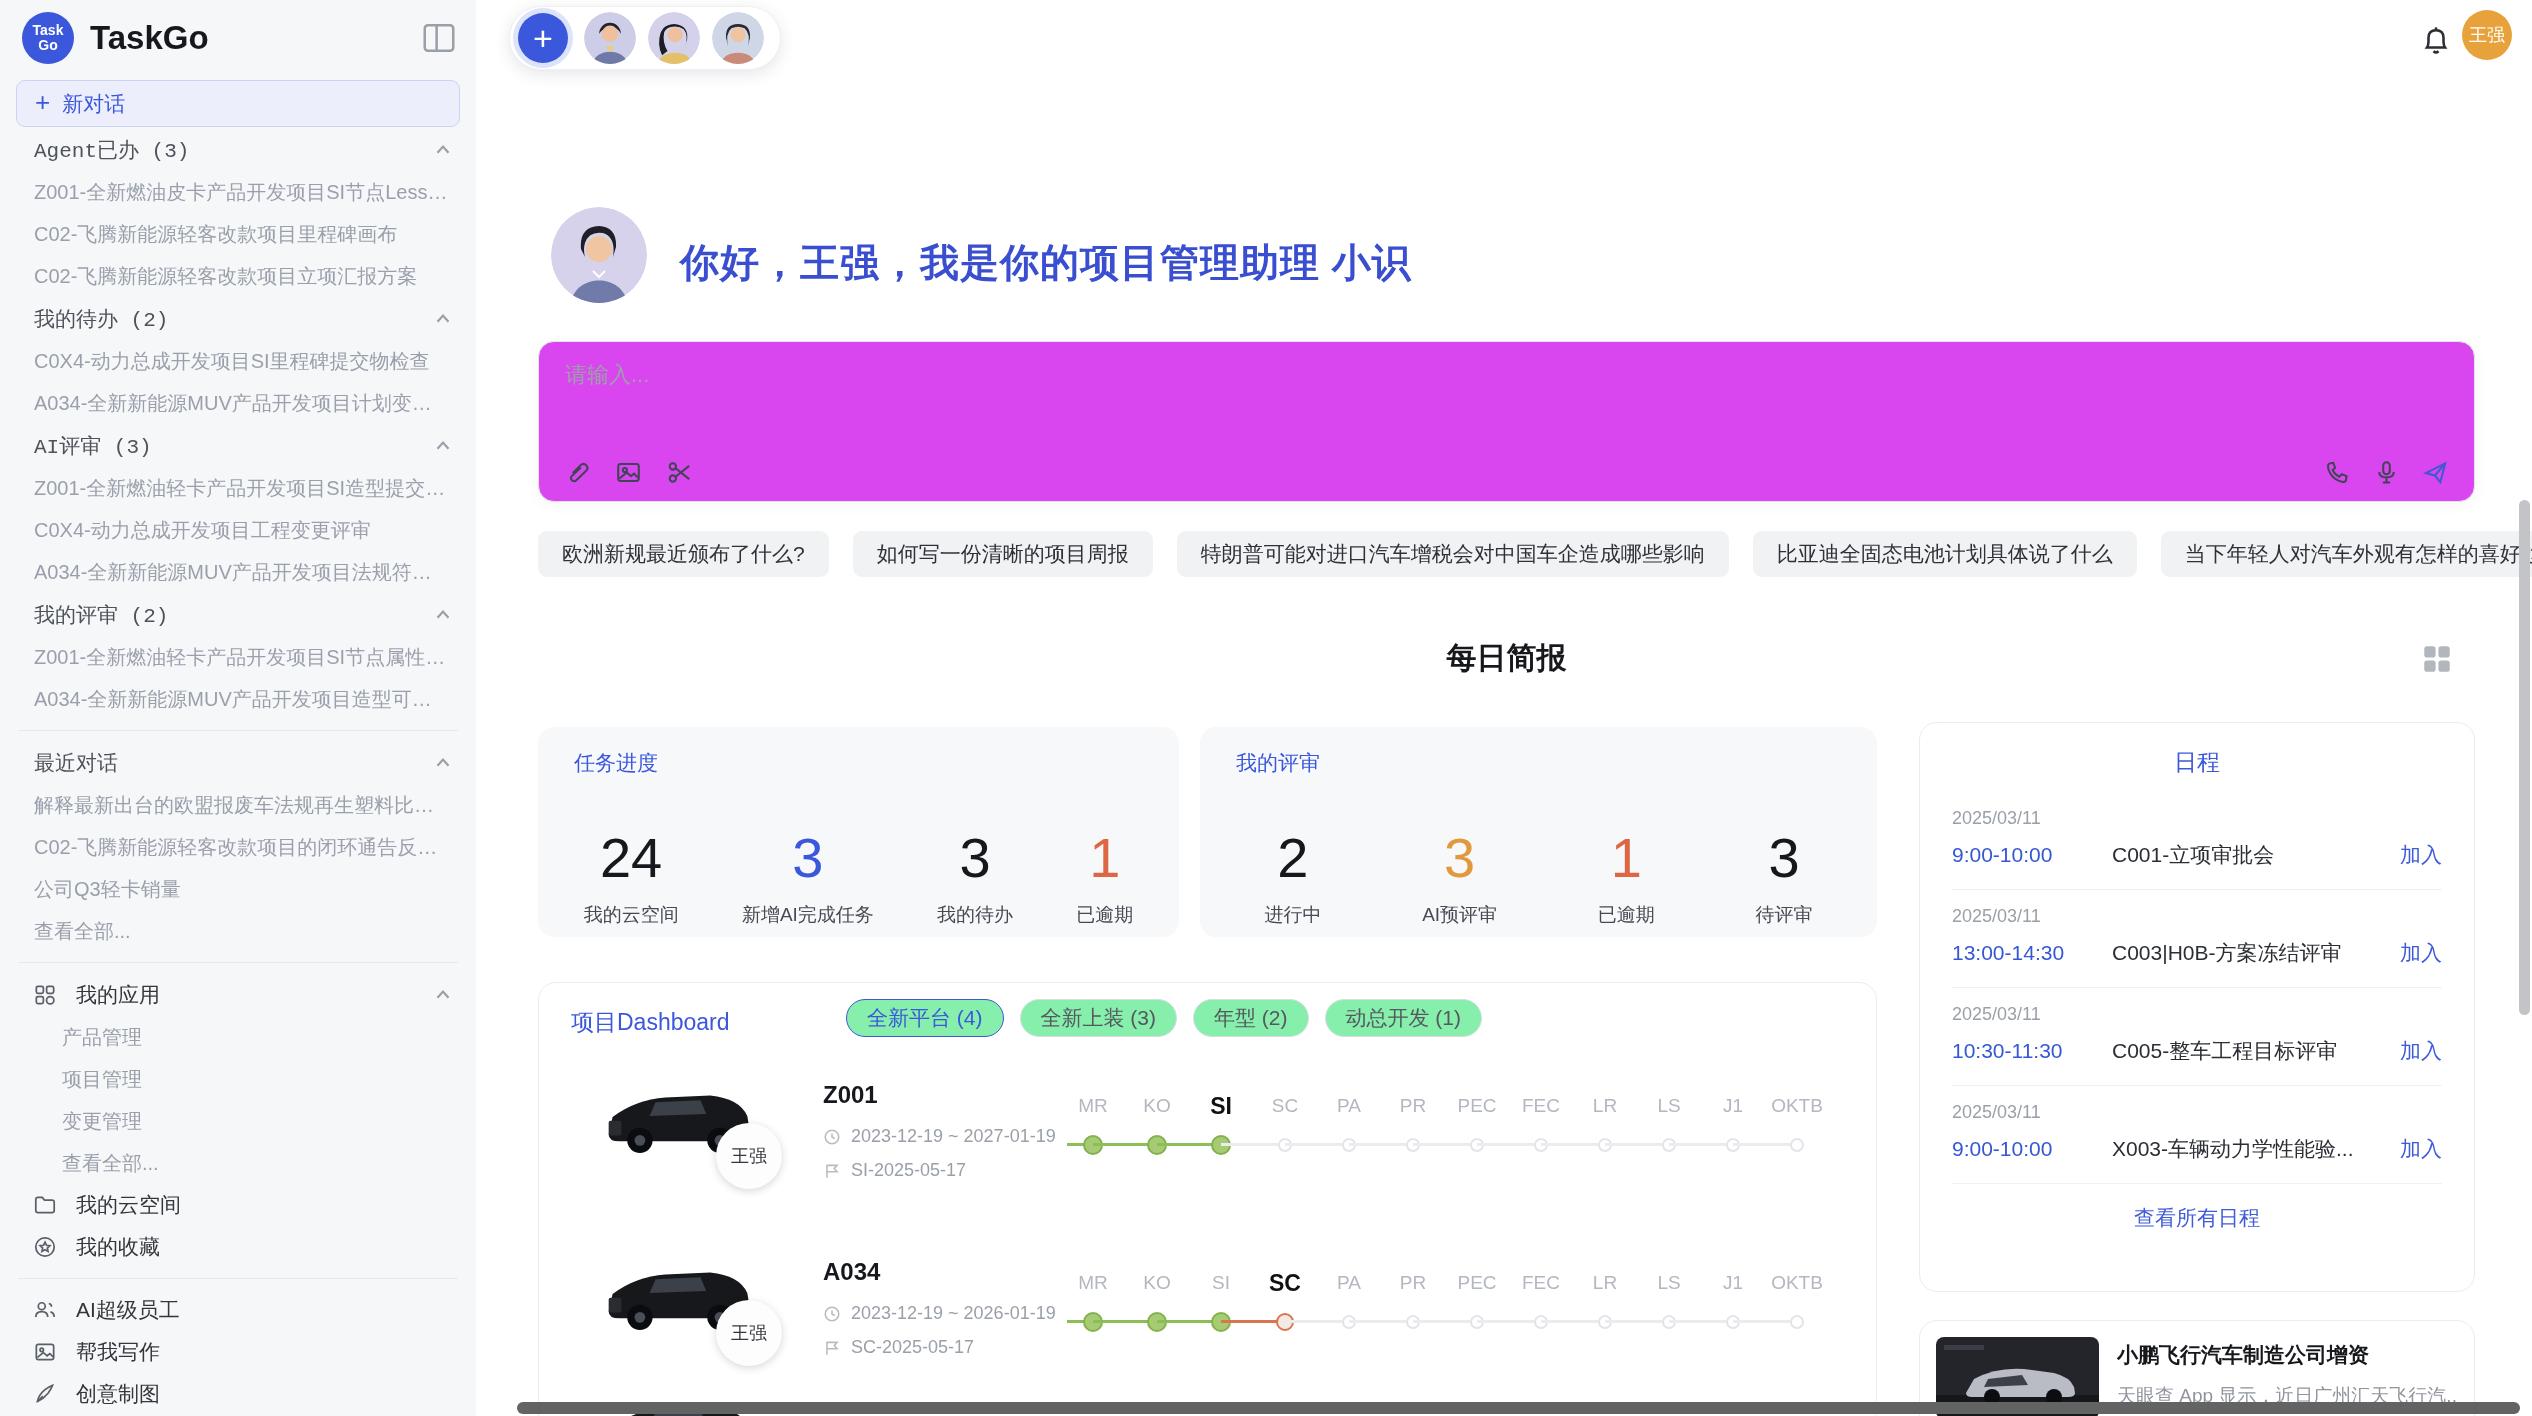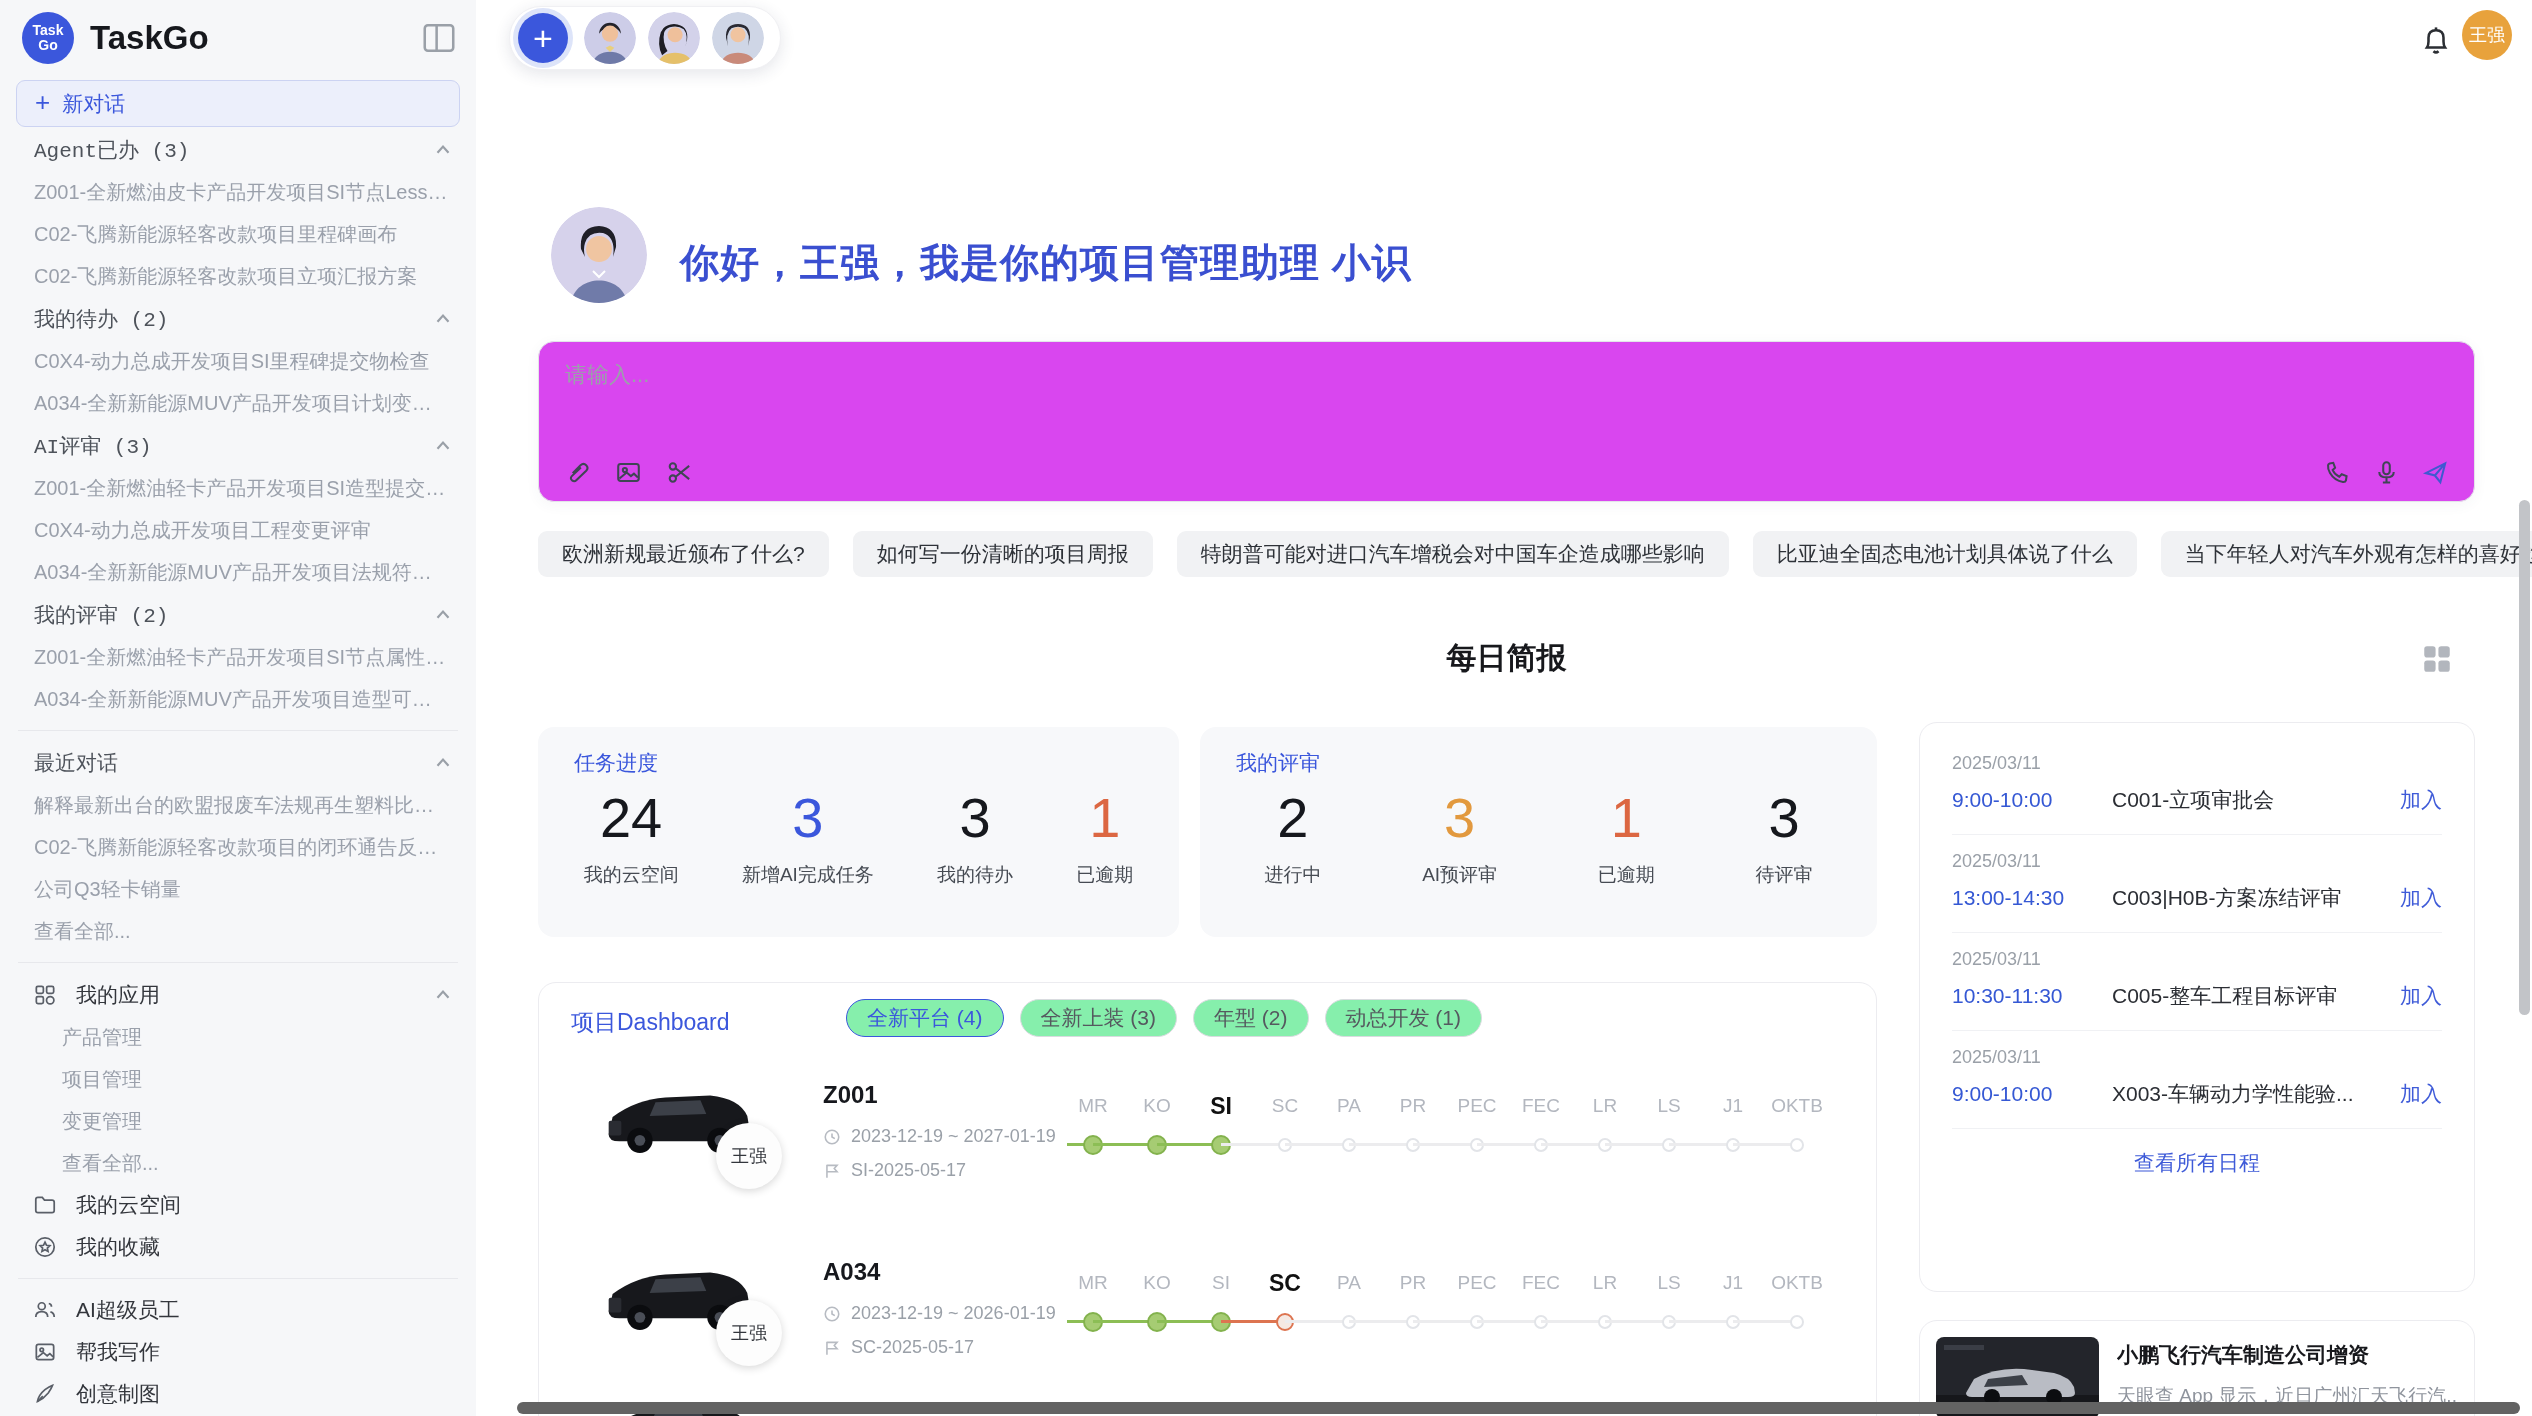--- a/index.html
+++ b/index.html
@@ -87,21 +87,21 @@
 
   
   .stat-card { position: absolute; top: 727px; height: 210px; background: #f7f8fa;
     border-radius: 16px; }
   .stat-card.c1 { left: 538px; width: 641px; }
   .stat-card.c2 { left: 1200px; width: 677px; }
   .stat-title { position: absolute; left: 36px; top: 22px; font-size: 21px; color: #3b57dc; }
   .stat-items { position: absolute; left: 0; right: 0; top: 58px; display: flex;
     justify-content: space-around; padding: 0 14px; }
   .stat { text-align: center; }
-  .stat .num { font-size: 56px; font-weight: 500; color: #16181d; }
+  .stat .num { font-size: 56px; font-weight: 500; color: #16181d; margin-top: 40px; }
   .stat .num.blue { color: #3b57dc; }
   .stat .num.orange { color: #e2993e; }
   .stat .num.red { color: #dc6742; }
   .stat .slabel { margin-top: 12px; font-size: 19px; color: #464b53; }
 
   
   .dash-card { position: absolute; left: 538px; top: 982px; width: 1339px; height: 470px;
     background: #fff; border: 1px solid #ececf0; border-radius: 18px; overflow: hidden; }
   .dash-title { position: absolute; left: 32px; top: 24px; font-size: 23px; color: #3b57dc; }
   .dash-filters { position: absolute; left: 307px; top: 16px; display: flex; gap: 16px; }
@@ -768,20 +768,21 @@
     <span class="car">
       <svg viewBox="0 0 170 95">
         <path d="M14 64 L18 46 Q42 28 72 26 L118 24 Q148 27 156 45 L159 63 Q159 71 149 71 L25 71 Q14 71 14 64 Z" fill="#17181c"></path>
         <path d="M62 31 L108 29 L114 43 L56 45 Z" fill="#3c4048"></path>
       </svg></span>
 
   </div>
 </div>
 
 <div class="sched-card">
+  <div class="sched-title">日程</div>
   <div class="sched-rows">
 
       <div class="srow">
         <div class="sdate">2025/03/11</div>
         <div class="sline">
           <span class="stime">9:00-10:00</span>
           <span class="stitle">C001-立项审批会</span>
           <a class="sjoin">加入</a>
         </div>
       </div>

